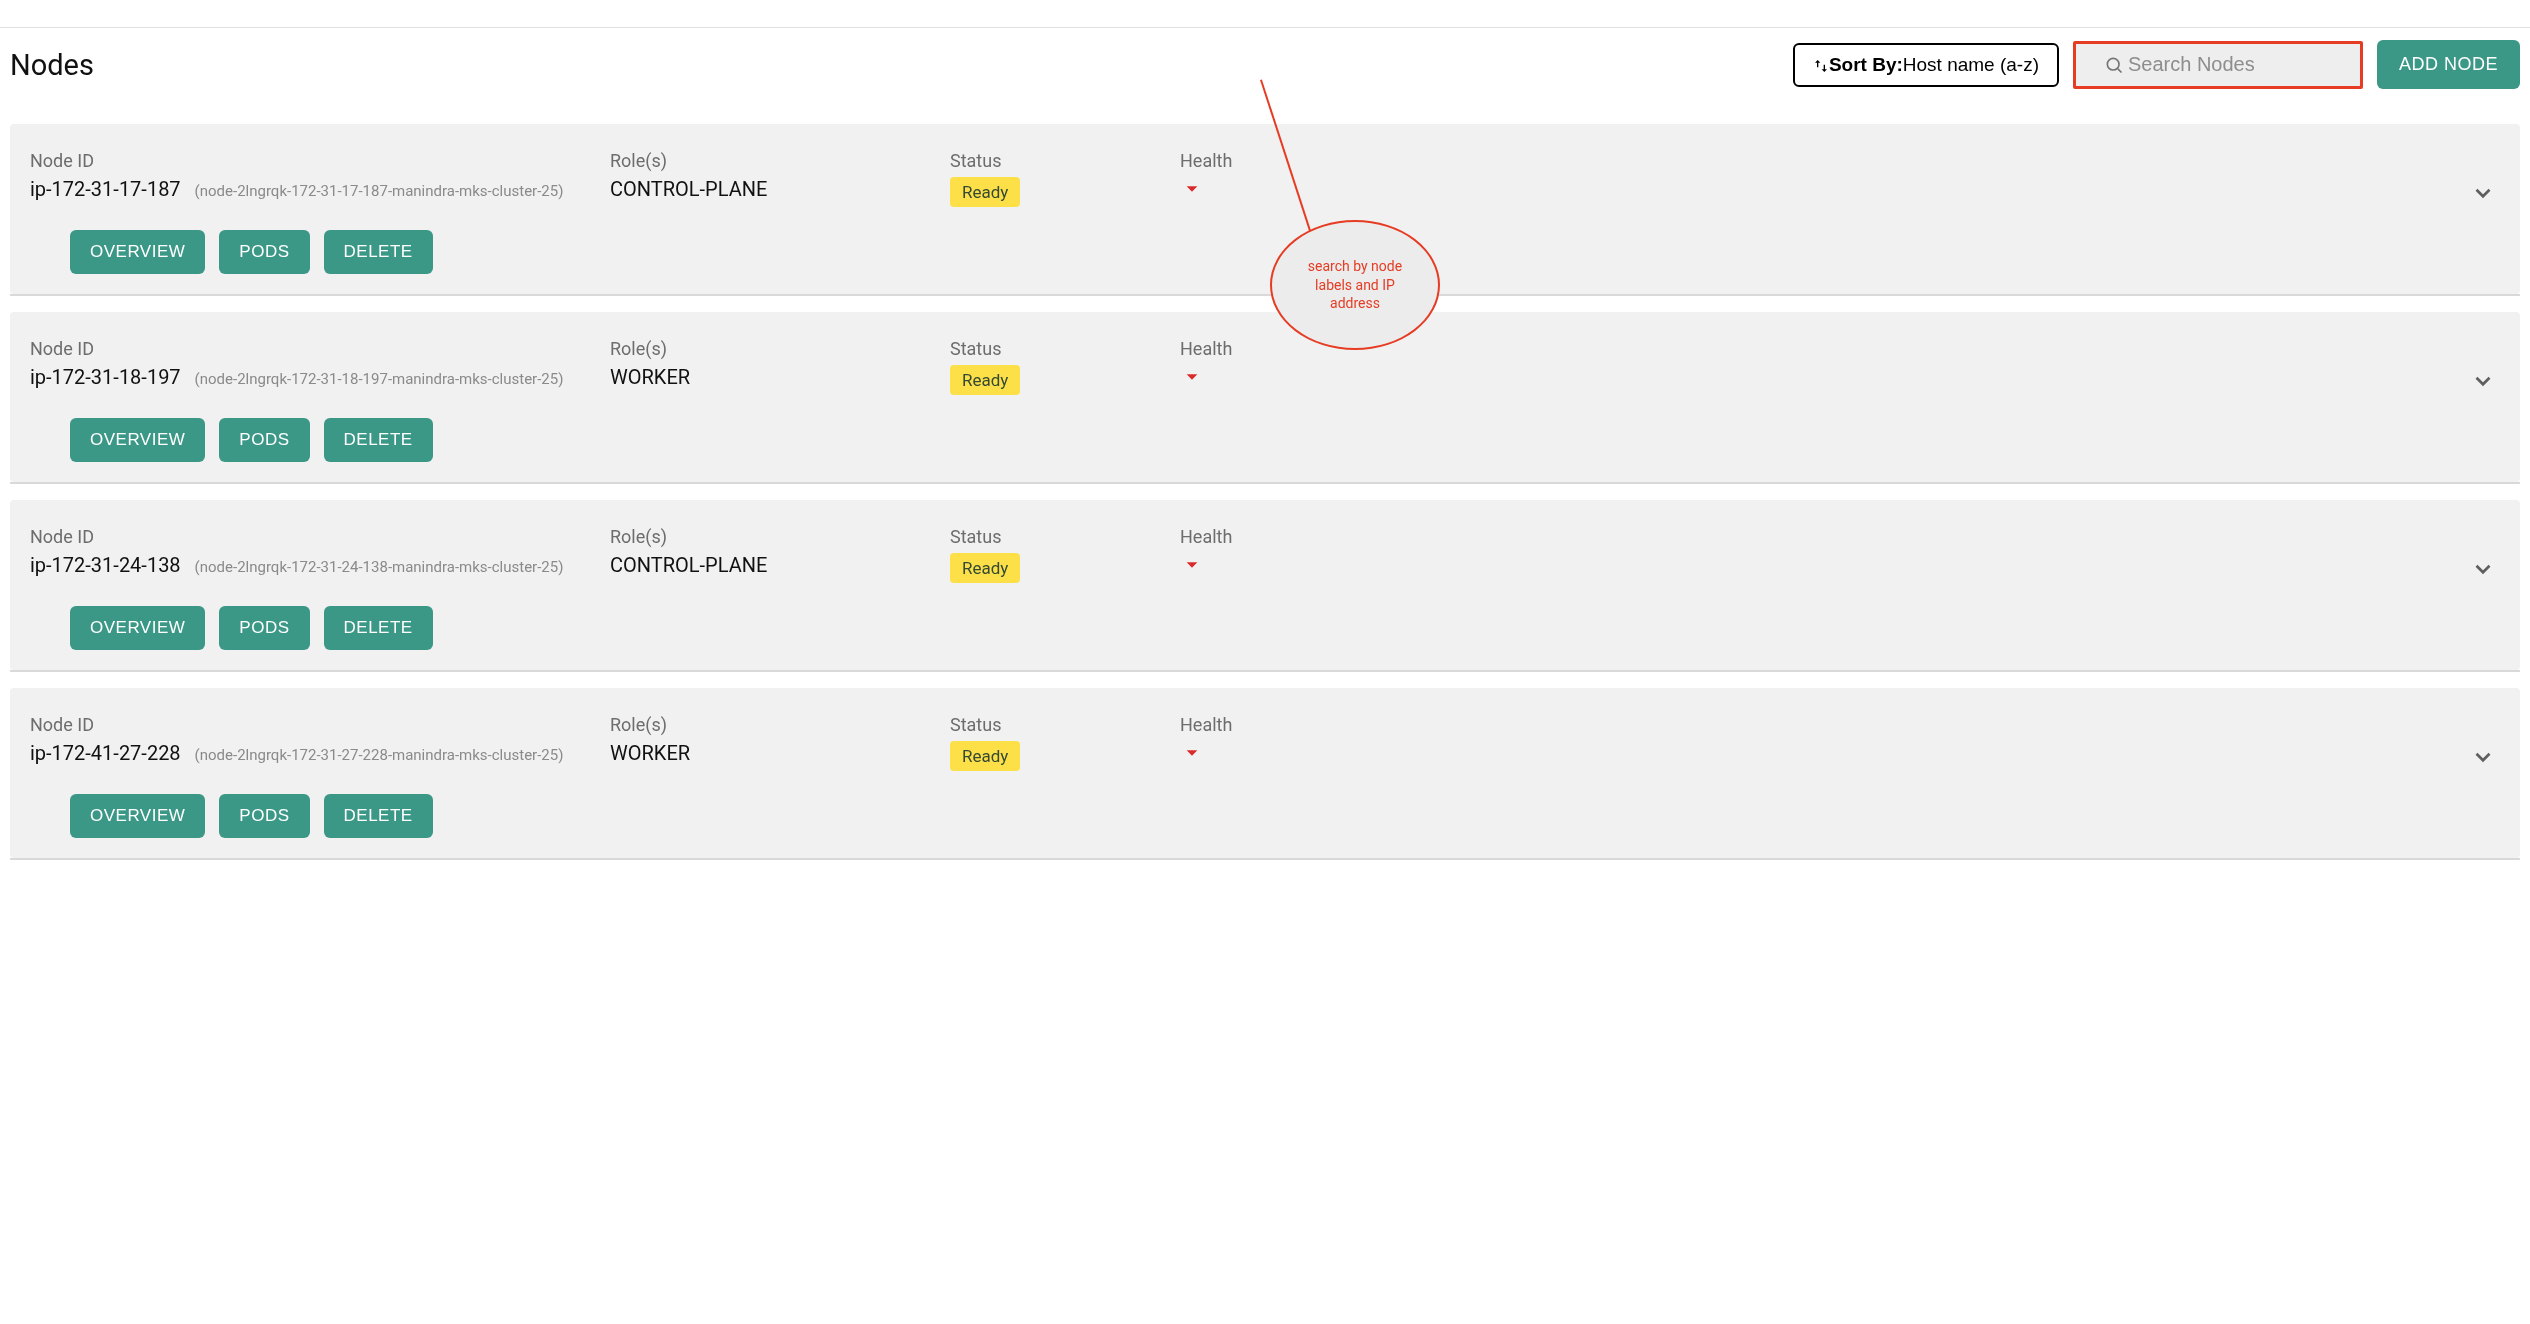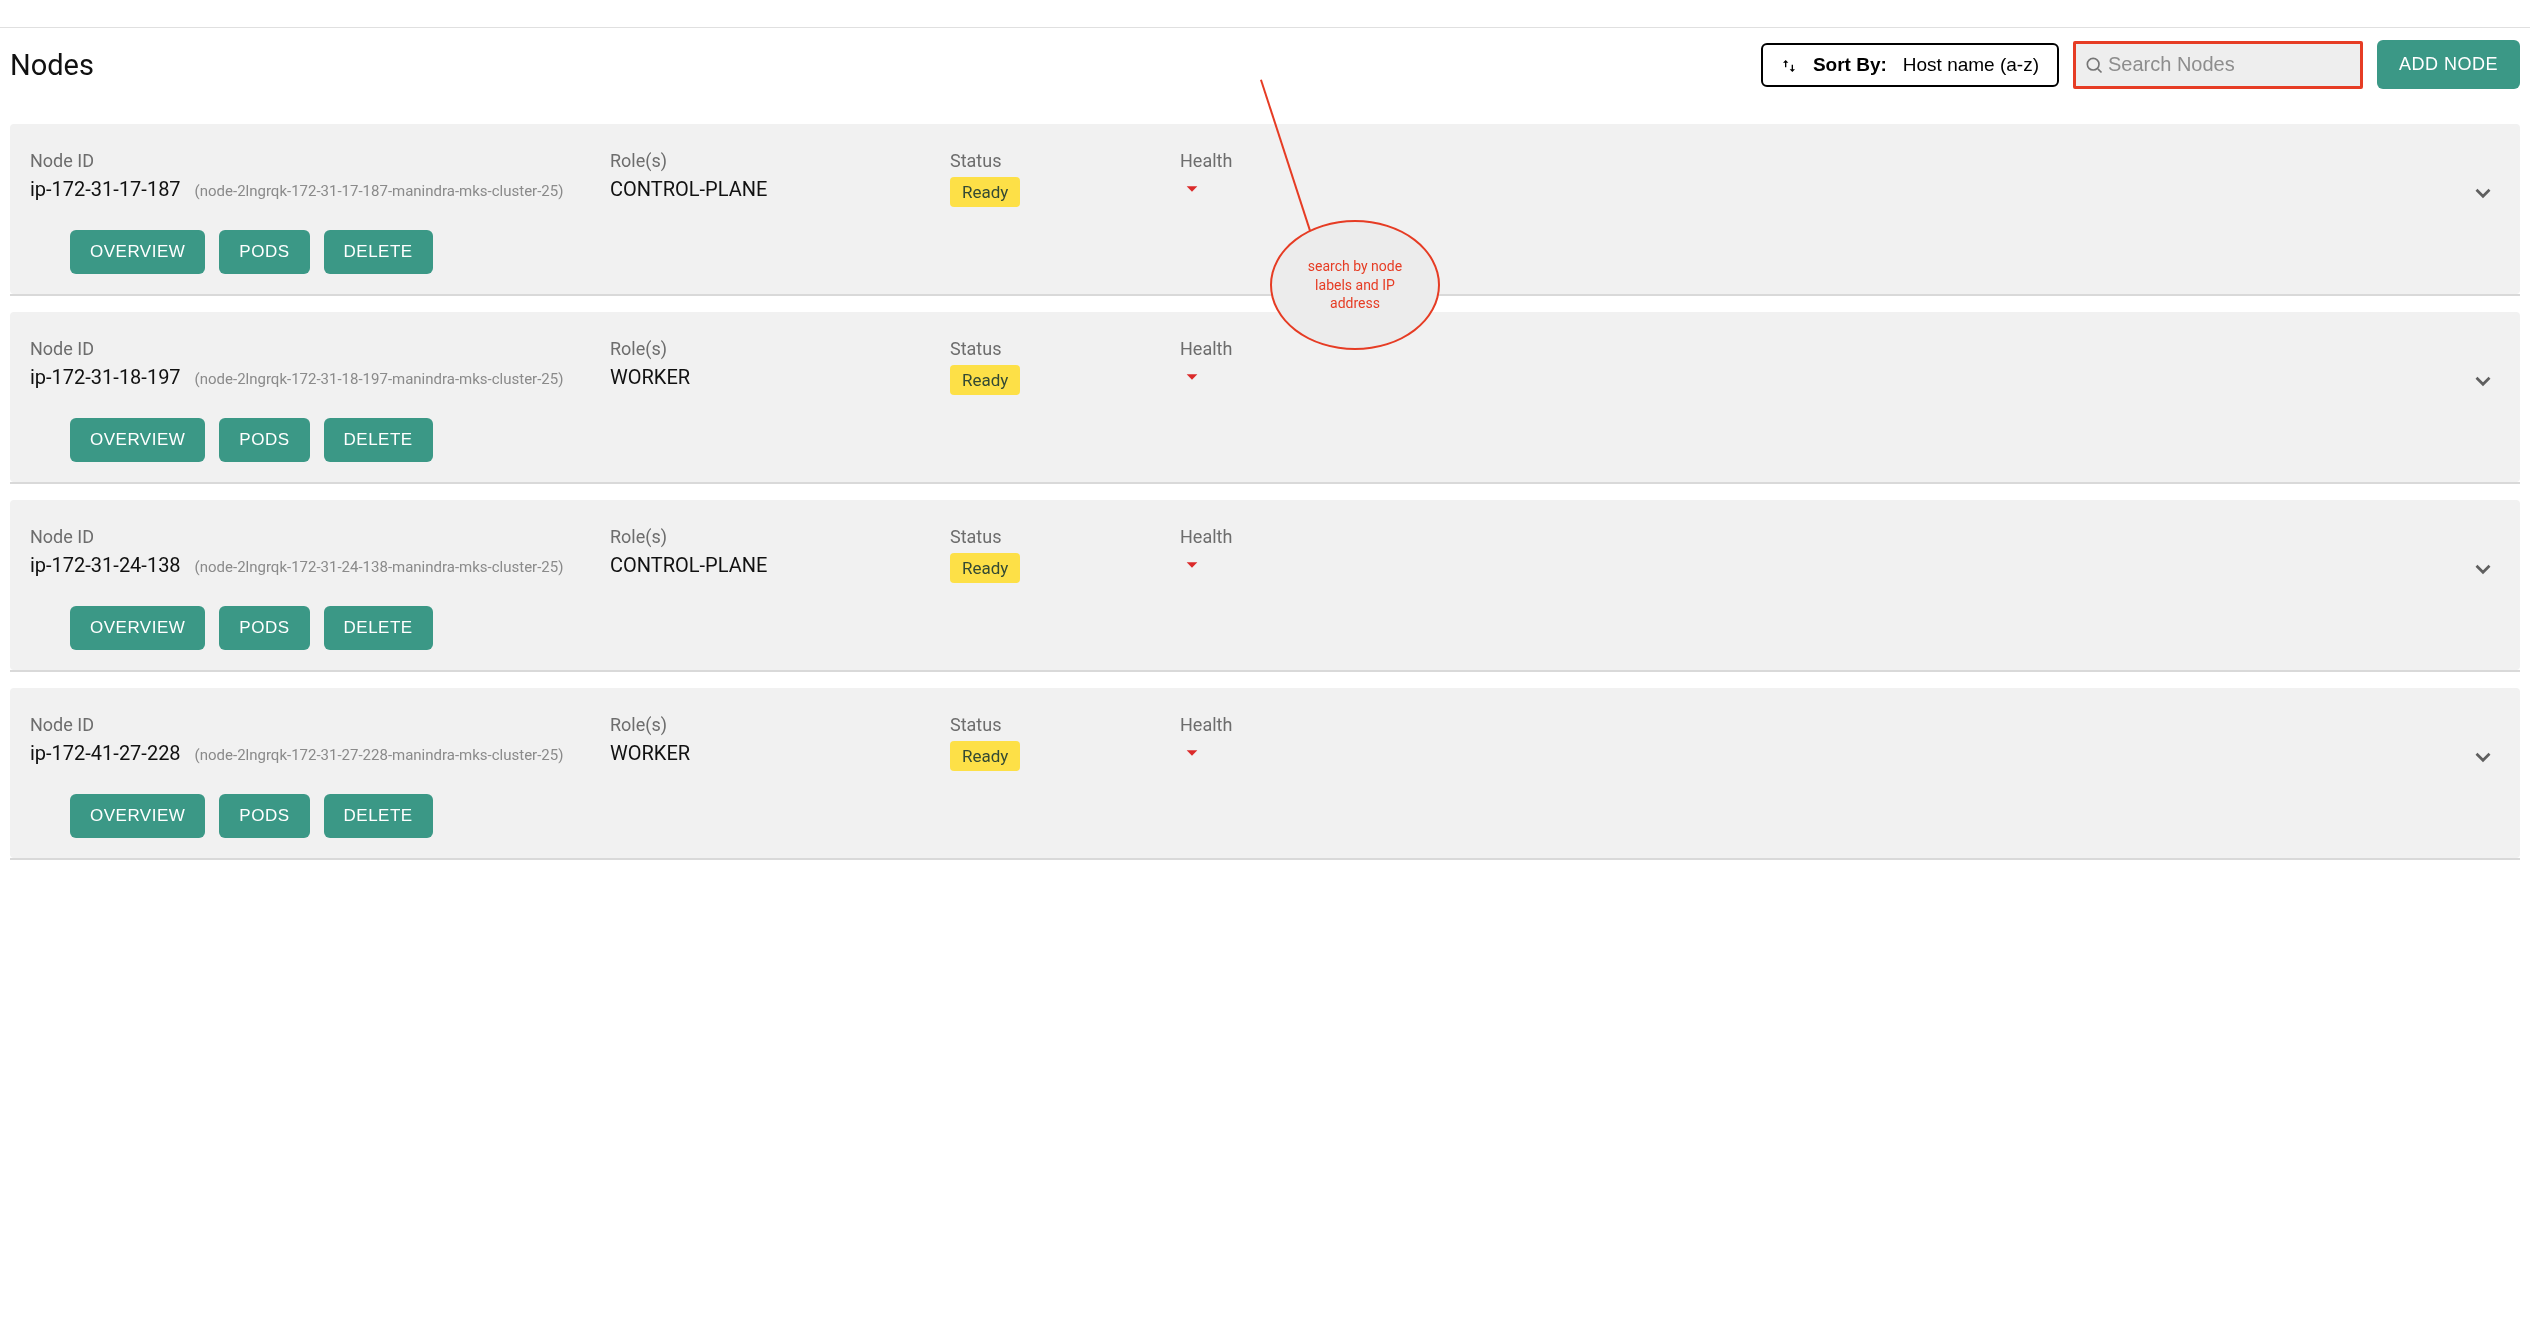--- a/index.html
+++ b/index.html
@@ -25,39 +25,39 @@
     }
     .page-title {
       font-size: 29px;
       font-weight: 400;
       color: #111;
       flex: 1;
     }
     .sort-button {
       display: flex;
       align-items: center;
-      gap: 16px;
+      gap: 0;
       border: 2px solid #000;
       border-radius: 6px;
       background: #fff;
       padding: 9px 18px;
       font-size: 19px;
       cursor: pointer;
     }
     .sort-button .sort-label { font-weight: 700; }
     .sort-button .sort-value { font-weight: 400; }
     .sort-icon { width: 16px; height: 16px; display: inline-block; }
     .search-wrapper {
       display: flex;
       align-items: center;
       width: 290px;
       background: #eeeeee;
       border: 3px solid #e63c24;
       border-radius: 2px;
-      padding: 0 8px;
+      padding: 0 28px;
       height: 48px;
     }
     .search-wrapper input {
       border: none;
       outline: none;
       background: transparent;
       font-size: 20px;
       color: #6d6d6d;
       width: 100%;
       padding: 6px 4px;

